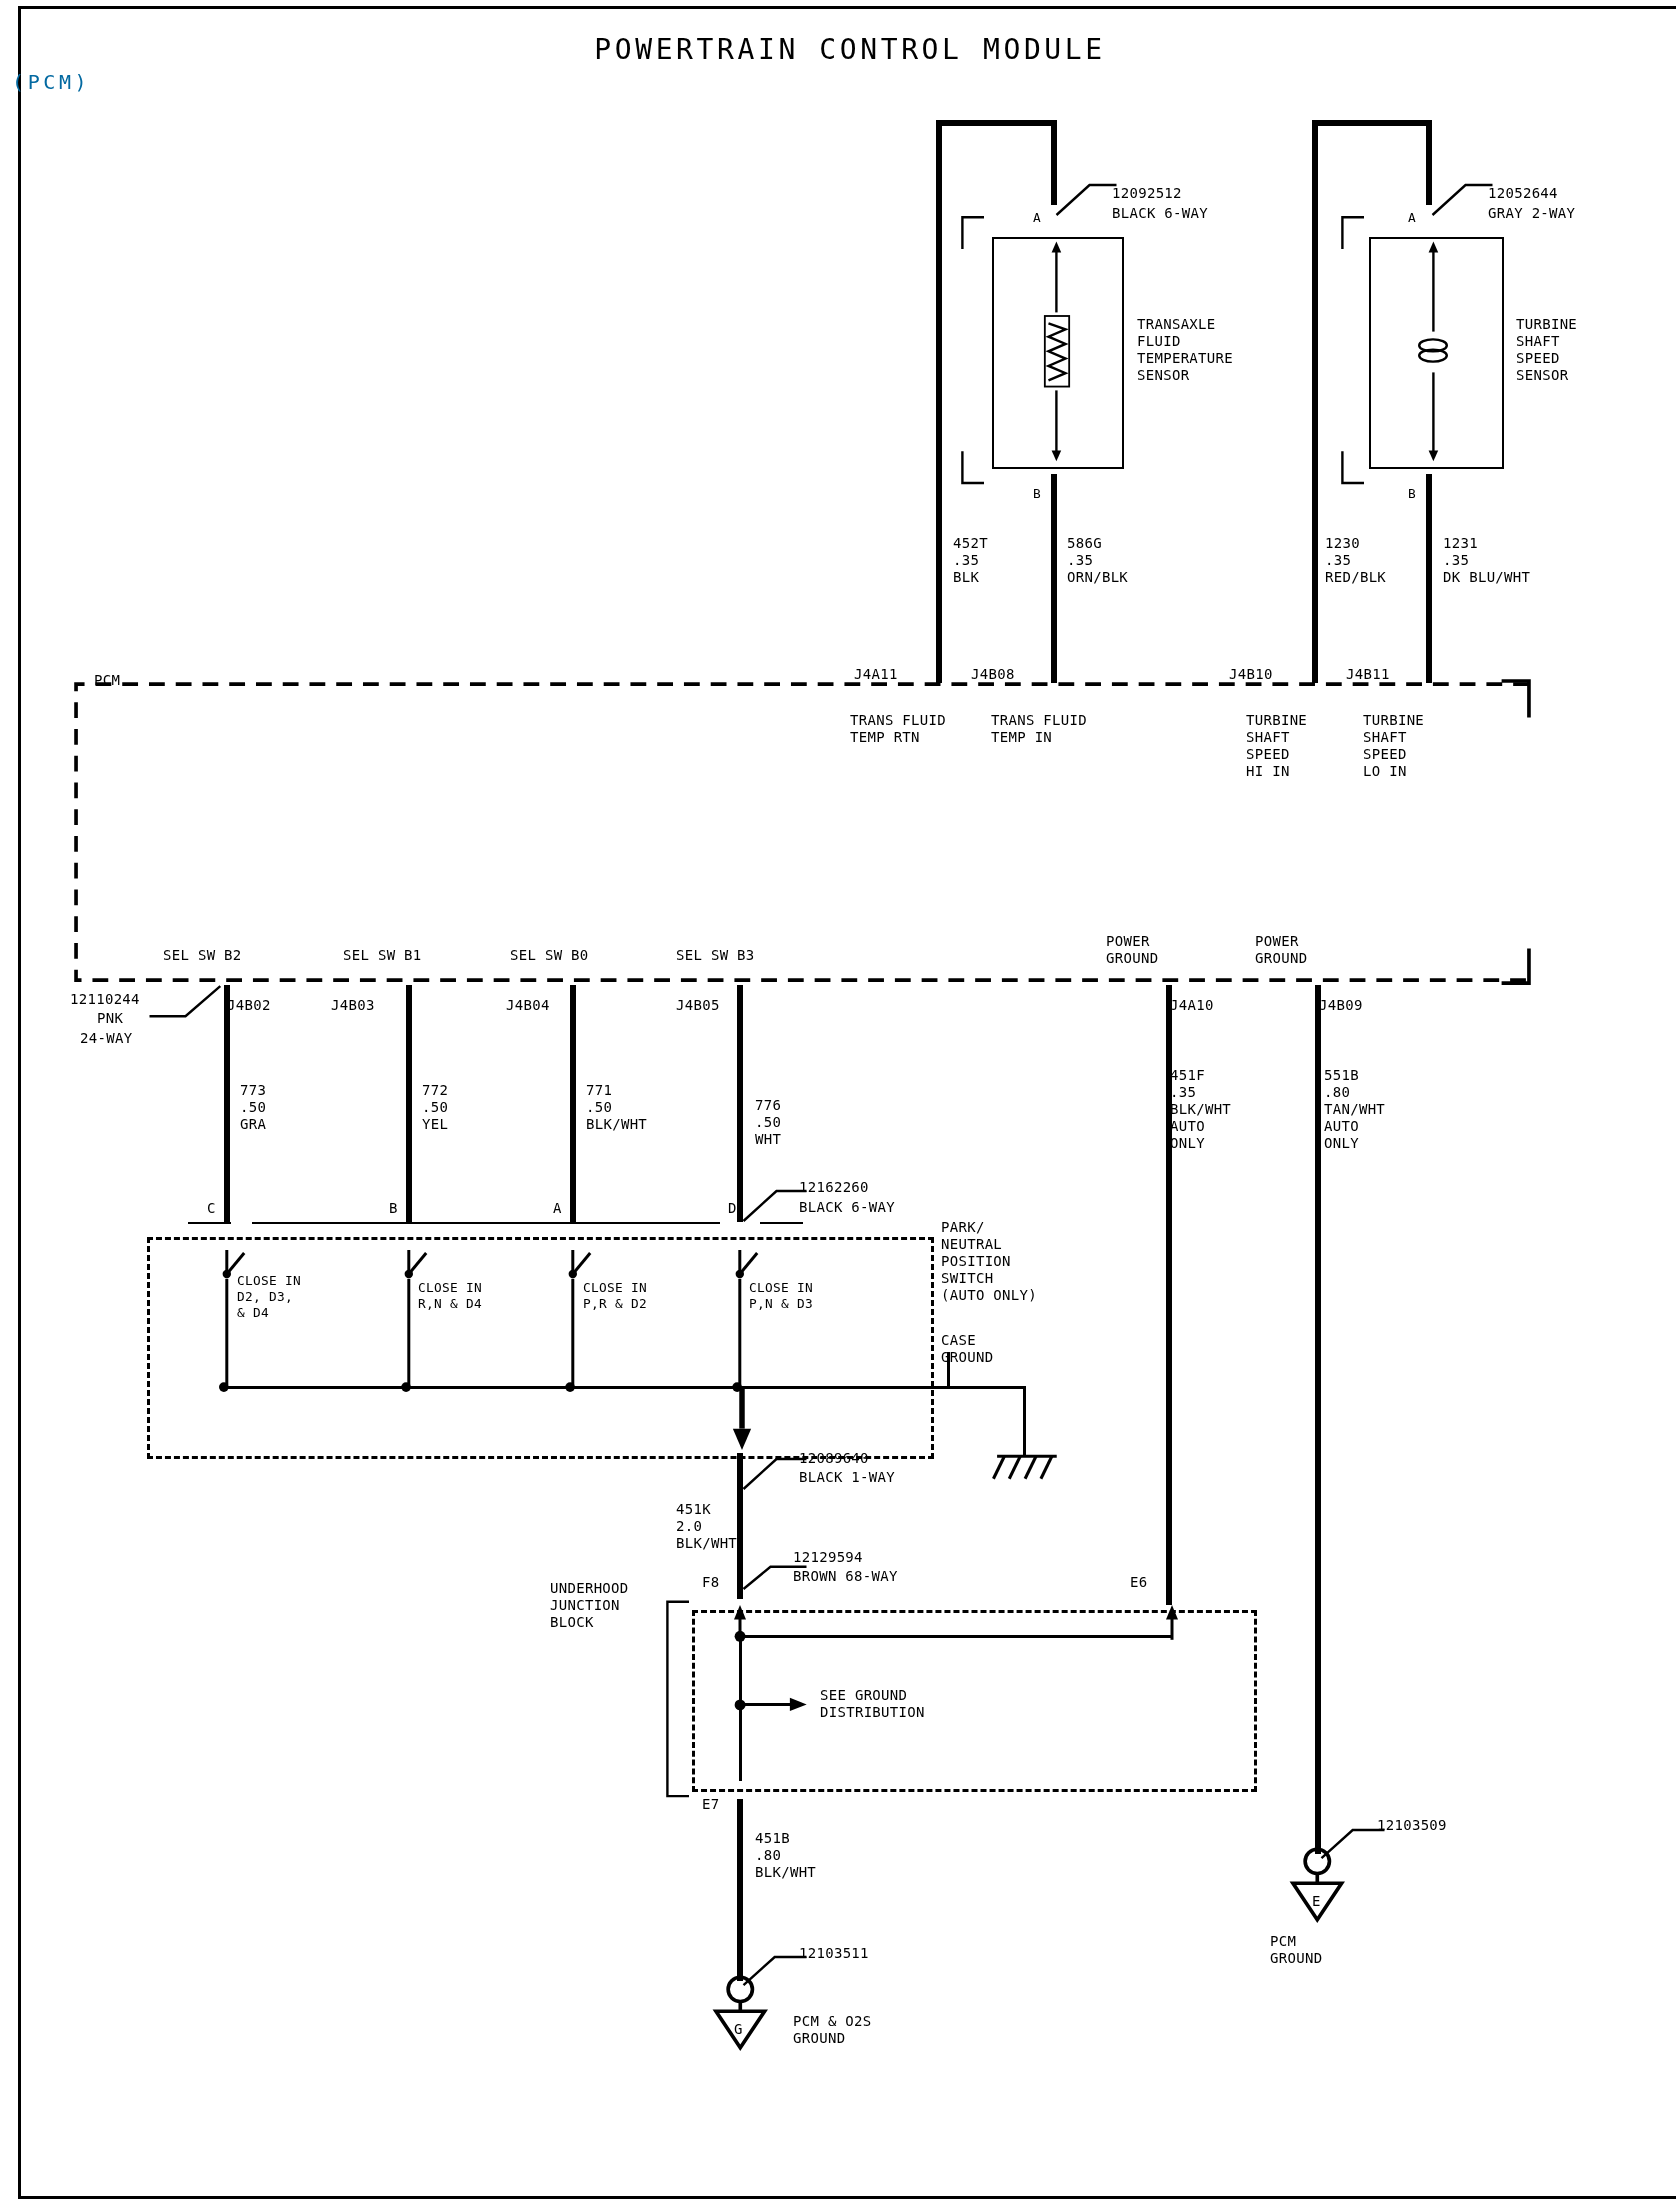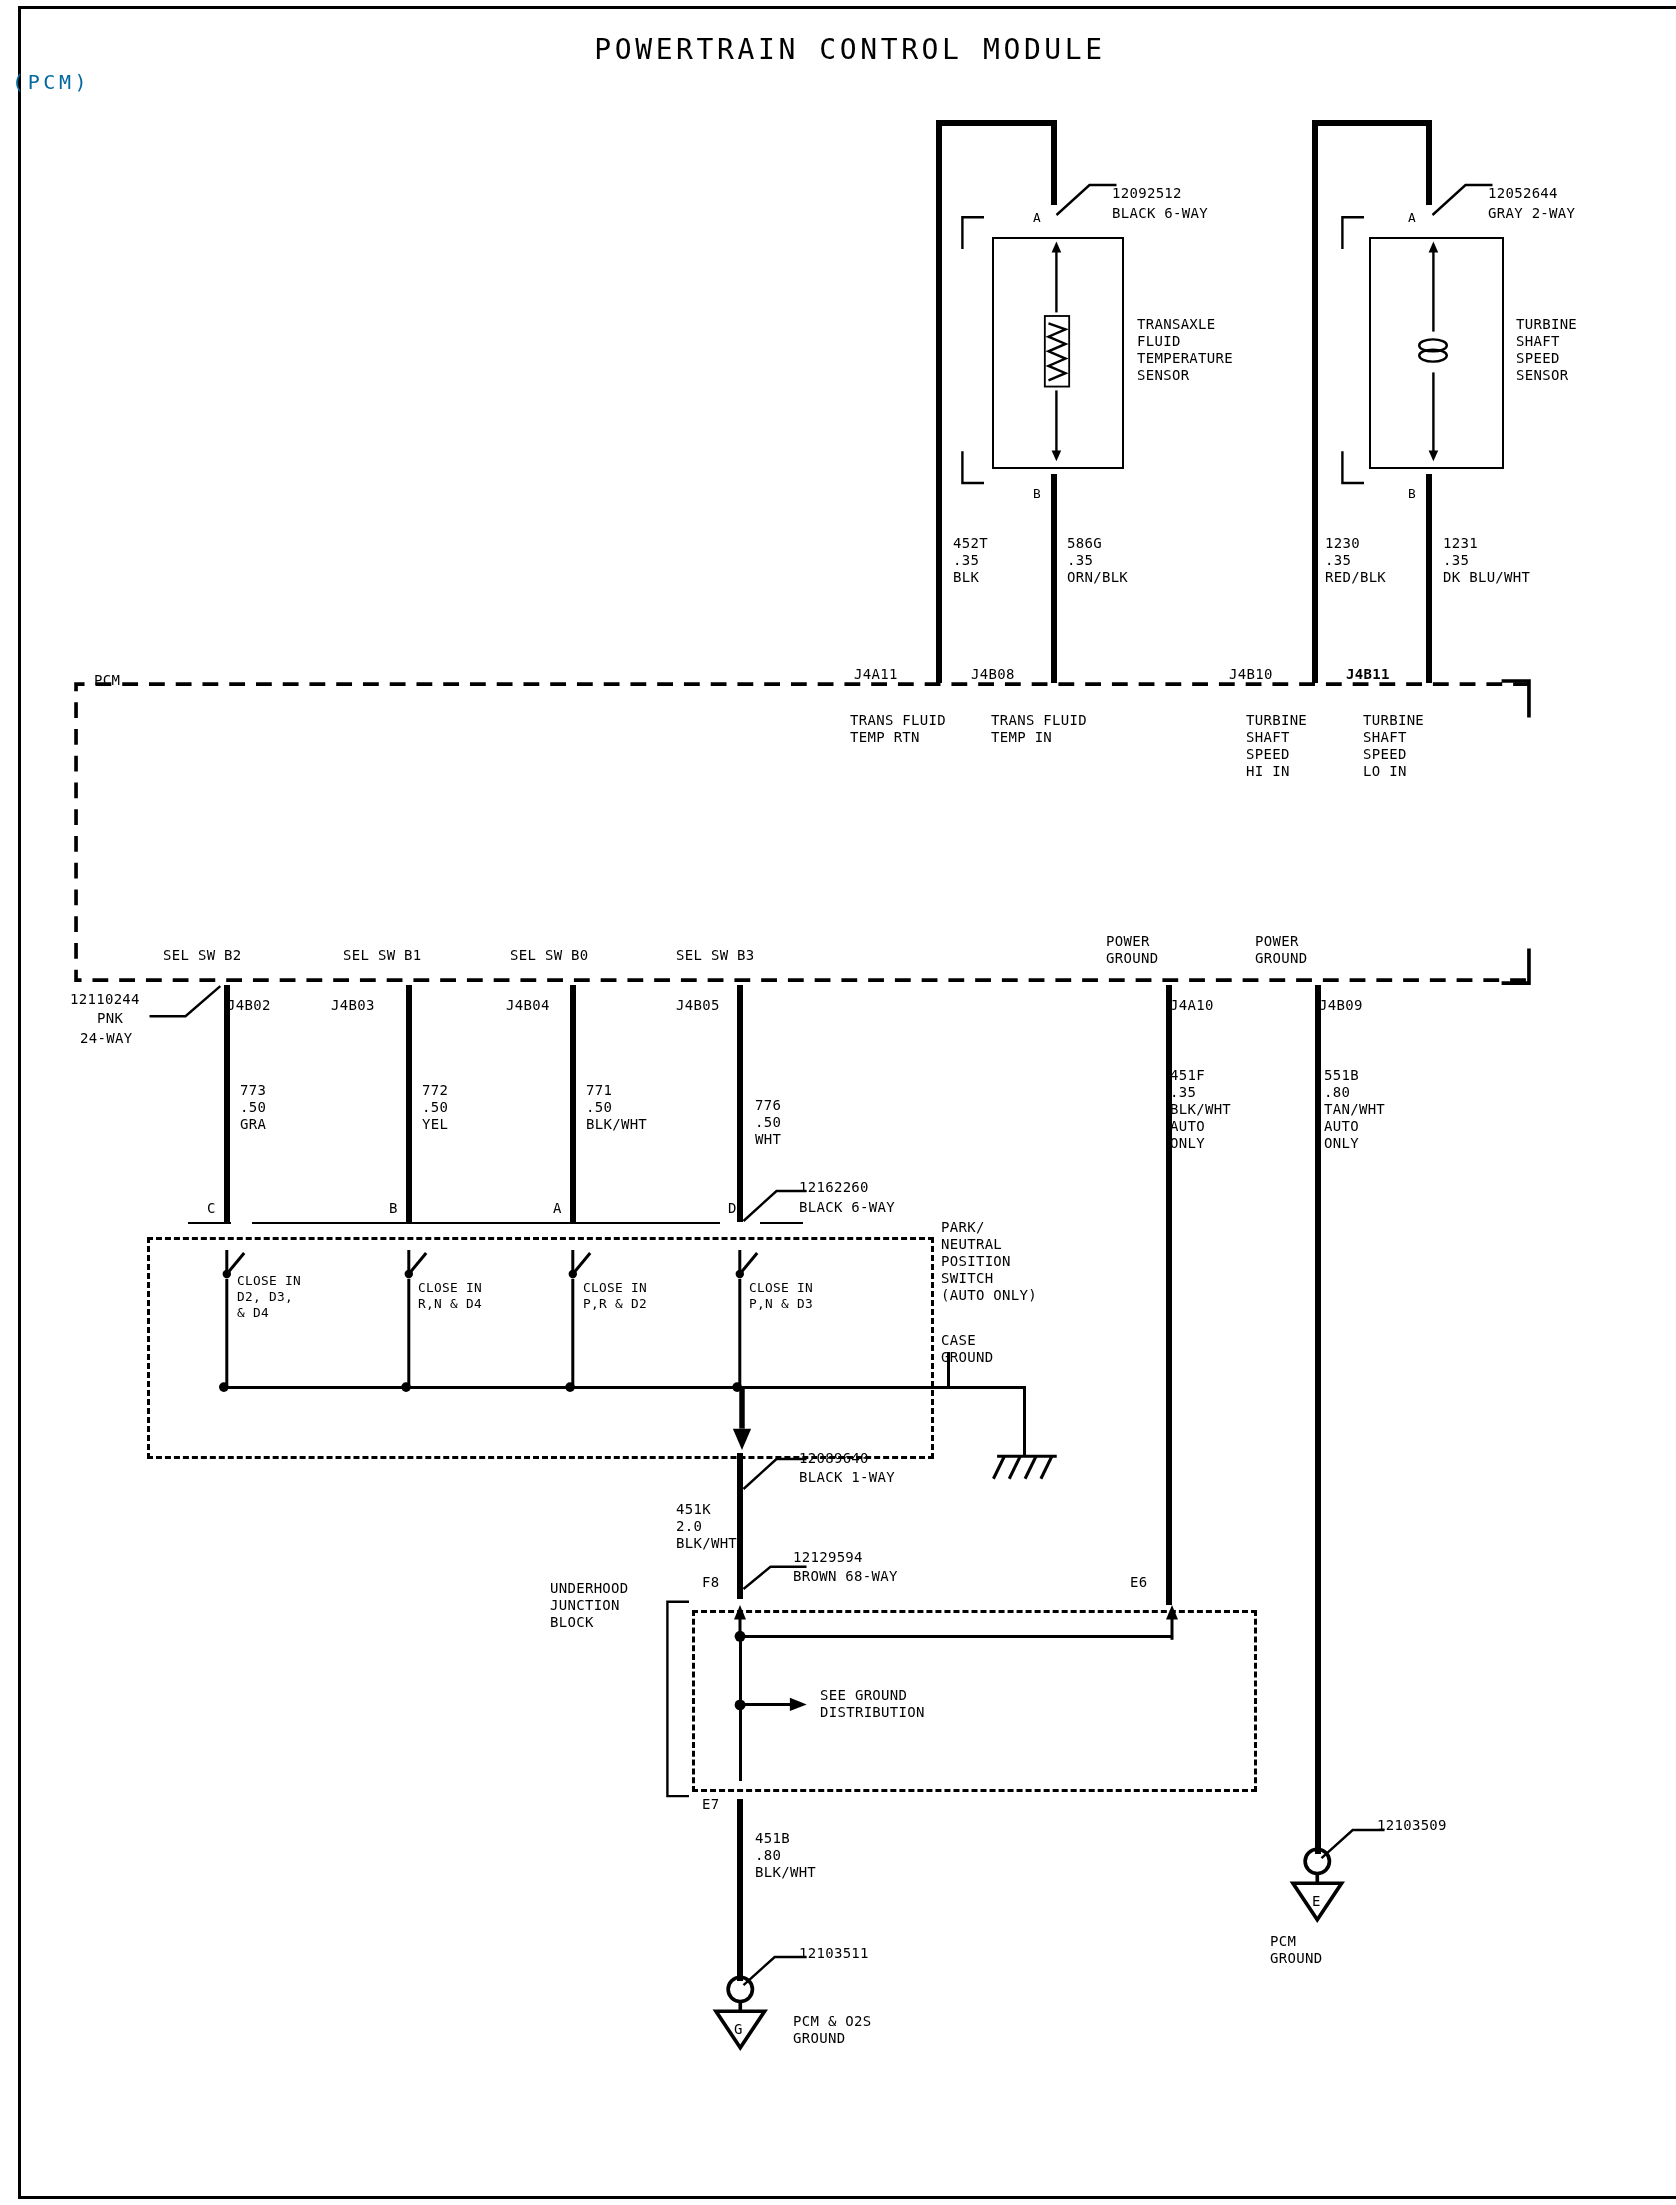--- a/index.html
+++ b/index.html
@@ -190,21 +190,21 @@
   </svg>
 
   <div class="w wv" style="left:924px;top:650px;width:6px;height:33px;"></div>
   <div class="w wv" style="left:1039px;top:650px;width:6px;height:33px;"></div>
   <div class="w wv" style="left:1300px;top:650px;width:6px;height:33px;"></div>
   <div class="w wv" style="left:1414px;top:650px;width:6px;height:33px;"></div>
 
   <div class="t lg" style="left:842px;top:666px;">J4A11</div>
   <div class="t lg" style="left:959px;top:666px;">J4B08</div>
   <div class="t lg" style="left:1217px;top:666px;">J4B10</div>
-  <div class="t lg" style="left:1334px;top:666px;font-weight:bold;">J4B11</div>
+  <div class="t lg" style="left:1334px;top:666px;">J4B11</div>
 
   <div class="t lg" style="left:838px;top:712px;">TRANS FLUID
 TEMP RTN</div>
   <div class="t lg" style="left:979px;top:712px;">TRANS FLUID
 TEMP IN</div>
   <div class="t lg" style="left:1234px;top:712px;">TURBINE
 SHAFT
 SPEED
 HI IN</div>
   <div class="t lg" style="left:1351px;top:712px;">TURBINE

